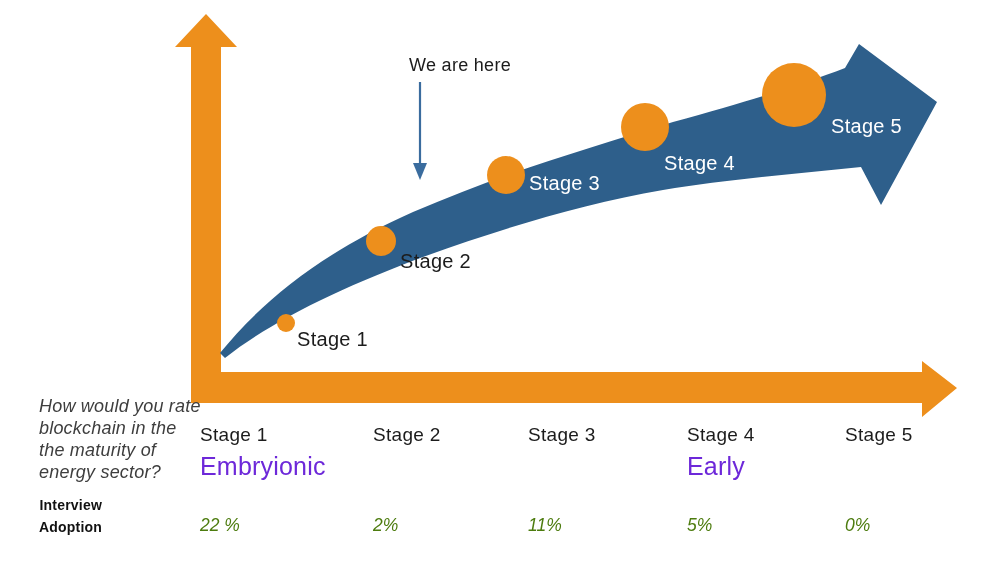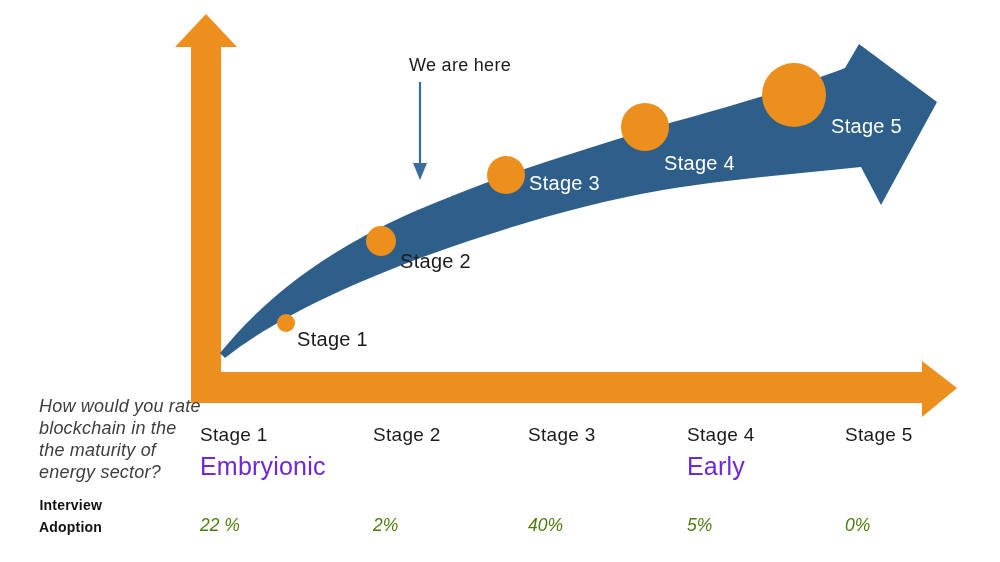--- a/index.html
+++ b/index.html
@@ -101,21 +101,21 @@
     <div class="stage-h">Stage 1</div>
     <div class="maturity">Embryionic</div>
     <div class="result">22 %</div>
   </div>
   <div class="col col-2">
     <div class="stage-h">Stage 2</div>
     <div class="result">2%</div>
   </div>
   <div class="col col-3">
     <div class="stage-h">Stage 3</div>
-    <div class="result">40%</div>
+    <div class="result">11%</div>
   </div>
   <div class="col col-4">
     <div class="stage-h">Stage 4</div>
     <div class="maturity">Early</div>
     <div class="result">5%</div>
   </div>
   <div class="col col-5">
     <div class="stage-h">Stage 5</div>
     <div class="result">0%</div>
   </div>

